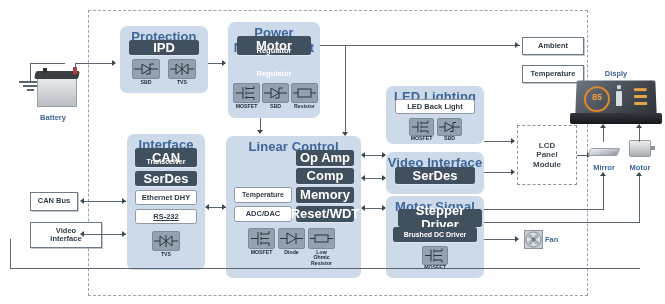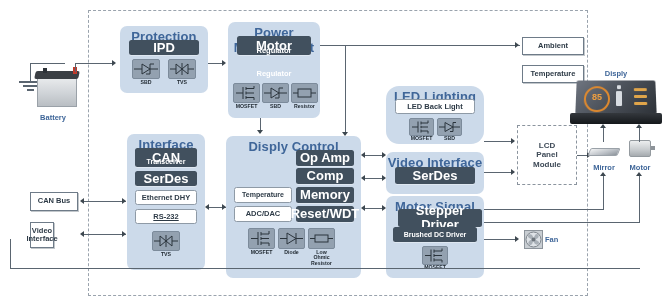--- a/index.html
+++ b/index.html
@@ -201,38 +201,38 @@
         <polygon points="7,4 7,14 13,9" fill="none" stroke="#2b343c" stroke-width="1"></polygon>
         <polygon points="19,4 19,14 13,9" fill="none" stroke="#2b343c" stroke-width="1"></polygon>
         <line x1="13" y1="3" x2="13" y2="15" stroke="#2b343c" stroke-width="1"></line>
         <line x1="19" y1="9" x2="25" y2="9" stroke="#2b343c" stroke-width="1"></line>
       </svg>
     </div>
     <div class="icon-cap" style="left:25px;top:118px;width:28px;">TVS</div>
   </div>
 
   <div class="abs outline-box" style="left:30px;top:192px;width:48px;height:19px;">CAN Bus</div>
-  <div class="abs outline-box" style="left:30px;top:222px;width:24px;height:26px;flex-direction:column;">
+  <div class="abs outline-box" style="left:30px;top:222px;width:72px;height:26px;flex-direction:column;">
     <span>Video</span>
     <span>Interface</span>
   </div>
 
   <div class="abs wire-h" style="left:84px;top:201px;width:42px;"></div>
   <div class="abs arrow arr-l" style="left:80px;top:198px;"></div>
   <div class="abs arrow arr-r" style="left:122px;top:198px;"></div>
   <div class="abs wire-h" style="left:84px;top:234px;width:42px;"></div>
   <div class="abs arrow arr-l" style="left:80px;top:231px;"></div>
   <div class="abs arrow arr-r" style="left:122px;top:231px;"></div>
 
   <div class="abs wire-h" style="left:209px;top:207px;width:17px;"></div>
   <div class="abs arrow arr-l" style="left:205px;top:204px;"></div>
   <div class="abs arrow arr-r" style="left:222px;top:204px;"></div>
 
   <div class="abs group" style="left:226px;top:136px;width:135px;height:142px;">
-    <div class="group-title">Disply Control</div>
+    <div class="group-title">Linear Control</div>
 
     <div class="abs chip-light" style="left:8px;top:51px;width:58px;height:16px;font-size:7px;">Temperature</div>
     <div class="abs chip-dark" style="left:70px;top:14px;width:58px;height:16px;">Op Amp</div>
 
     <div class="abs chip-light" style="left:8px;top:70px;width:58px;height:16px;">ADC/DAC</div>
     <div class="abs chip-dark" style="left:70px;top:32px;width:58px;height:16px;">Comp</div>
     <div class="abs chip-dark" style="left:70px;top:70px;width:58px;height:16px;">Reset/WDT</div>
     <div class="abs chip-dark" style="left:70px;top:51px;width:58px;height:16px;">Memory</div>
 
     <div class="abs icon-tile" style="left:22px;top:92px;width:27px;height:21px;">
@@ -274,21 +274,21 @@
   <div class="abs arrow arr-r" style="left:382px;top:152px;"></div>
 
   <div class="abs wire-h" style="left:365px;top:178px;width:20px;"></div>
   <div class="abs arrow arr-l" style="left:361px;top:175px;"></div>
   <div class="abs arrow arr-r" style="left:382px;top:175px;"></div>
 
   <div class="abs wire-h" style="left:365px;top:208px;width:20px;"></div>
   <div class="abs arrow arr-l" style="left:361px;top:205px;"></div>
   <div class="abs arrow arr-r" style="left:382px;top:205px;"></div>
 
-  <div class="abs group" style="left:386px;top:86px;width:98px;height:58px;border-radius:13px;">
+  <div class="abs group" style="left:386px;top:86px;width:98px;height:58px;">
     <div class="group-title">LED Lighting</div>
     <div class="abs chip-light" style="left:9px;top:13px;width:80px;height:15px;">LED Back Light</div>
     <div class="abs icon-tile" style="left:23px;top:32px;width:25px;height:18px;">
       <svg width="23" height="16" viewBox="0 0 23 16">
         <line x1="2" y1="8" x2="8" y2="8" stroke="#2b343c" stroke-width="1"></line>
         <line x1="8" y1="2.5" x2="8" y2="13.5" stroke="#2b343c" stroke-width="1"></line>
         <line x1="11" y1="2.5" x2="11" y2="5.5" stroke="#2b343c" stroke-width="1"></line>
         <line x1="11" y1="6.8" x2="11" y2="9.2" stroke="#2b343c" stroke-width="1"></line>
         <line x1="11" y1="10.5" x2="11" y2="13.5" stroke="#2b343c" stroke-width="1"></line>
         <path d="M11 4 L18 4 L18 1.5 M11 12 L18 12 L18 14.5 M11 8 L18 8" stroke="#2b343c" stroke-width="1" fill="none"></path>

